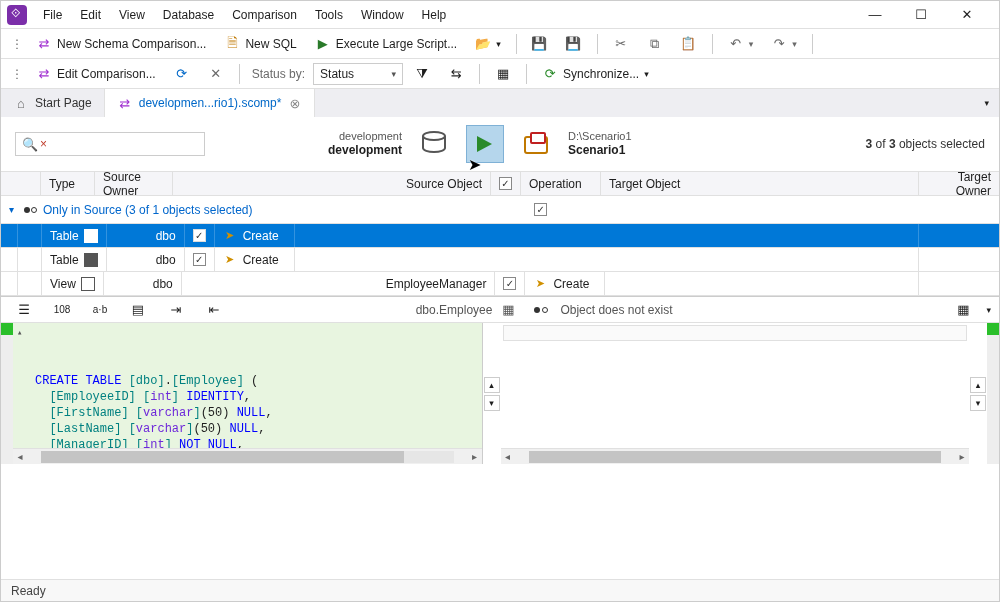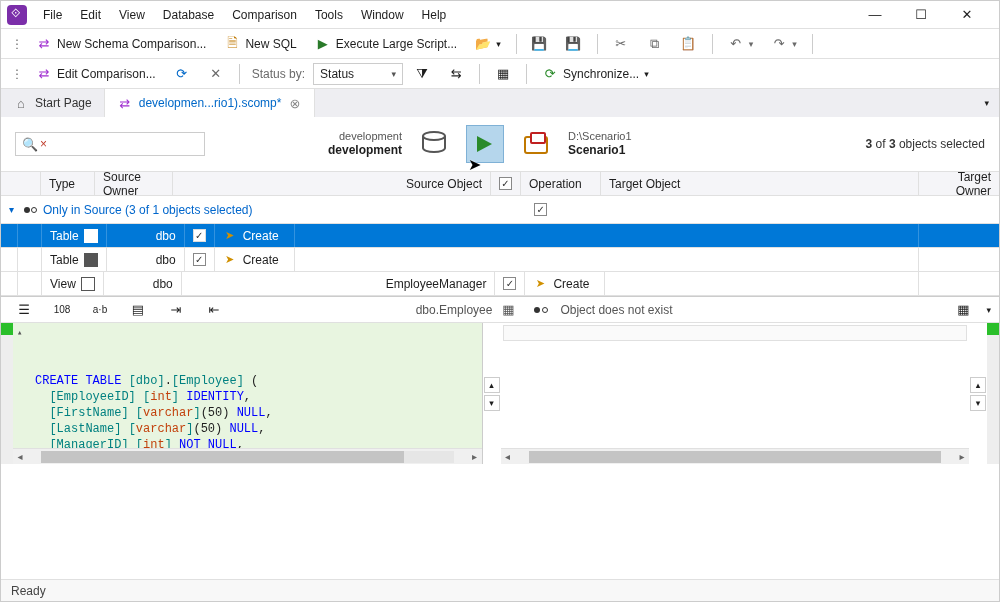--- a/index.html
+++ b/index.html
@@ -141,21 +141,21 @@
   .scroll-h { height:16px; border-top:1px solid var(--border-light); background:#f0f0f0; display:flex; align-items:center;}
   .scroll-track { flex:1; height:12px; background:#e6e6e6; margin:0 14px;}
   .scroll-thumb { height:12px; background:#c4c4c4;}
   .scroll-arrow { width:14px; height:14px; display:flex; align-items:center; justify-content:center; cursor:pointer; font-size:10px; color:#666;}
   .updn { width:18px; display:flex; flex-direction:column; align-items:center; justify-content:center; gap:2px;}
   .updn .btn { width:16px; height:16px; border:1px solid var(--border); background:#fff; display:flex; align-items:center; justify-content:center; font-size:9px; cursor:pointer;}
   
   .status { height:22px; display:flex; align-items:center; padding:0 10px; background:var(--status-bg); border-top:1px solid var(--border-light); color:#444;}
   .kw-blue { color:#0000ff;}
   .kw-teal { color:#008080;}
-  .kw-gray { color:#c2410c;}
+  .kw-gray { color:#6d28d9;}
   .fold-tri { position:absolute; left:4px; top:2px; font-size:9px; color:#555;}
   .grid-empty { flex:1;}
   .cursor-arrow { position:absolute; z-index:50; font-size:16px; color:#000; text-shadow:0 0 2px #fff;}
 </style>
 </head>
 <body>
 
 <div class="titlebar">
   <div class="app-icon"></div>
   <div class="menubar">

